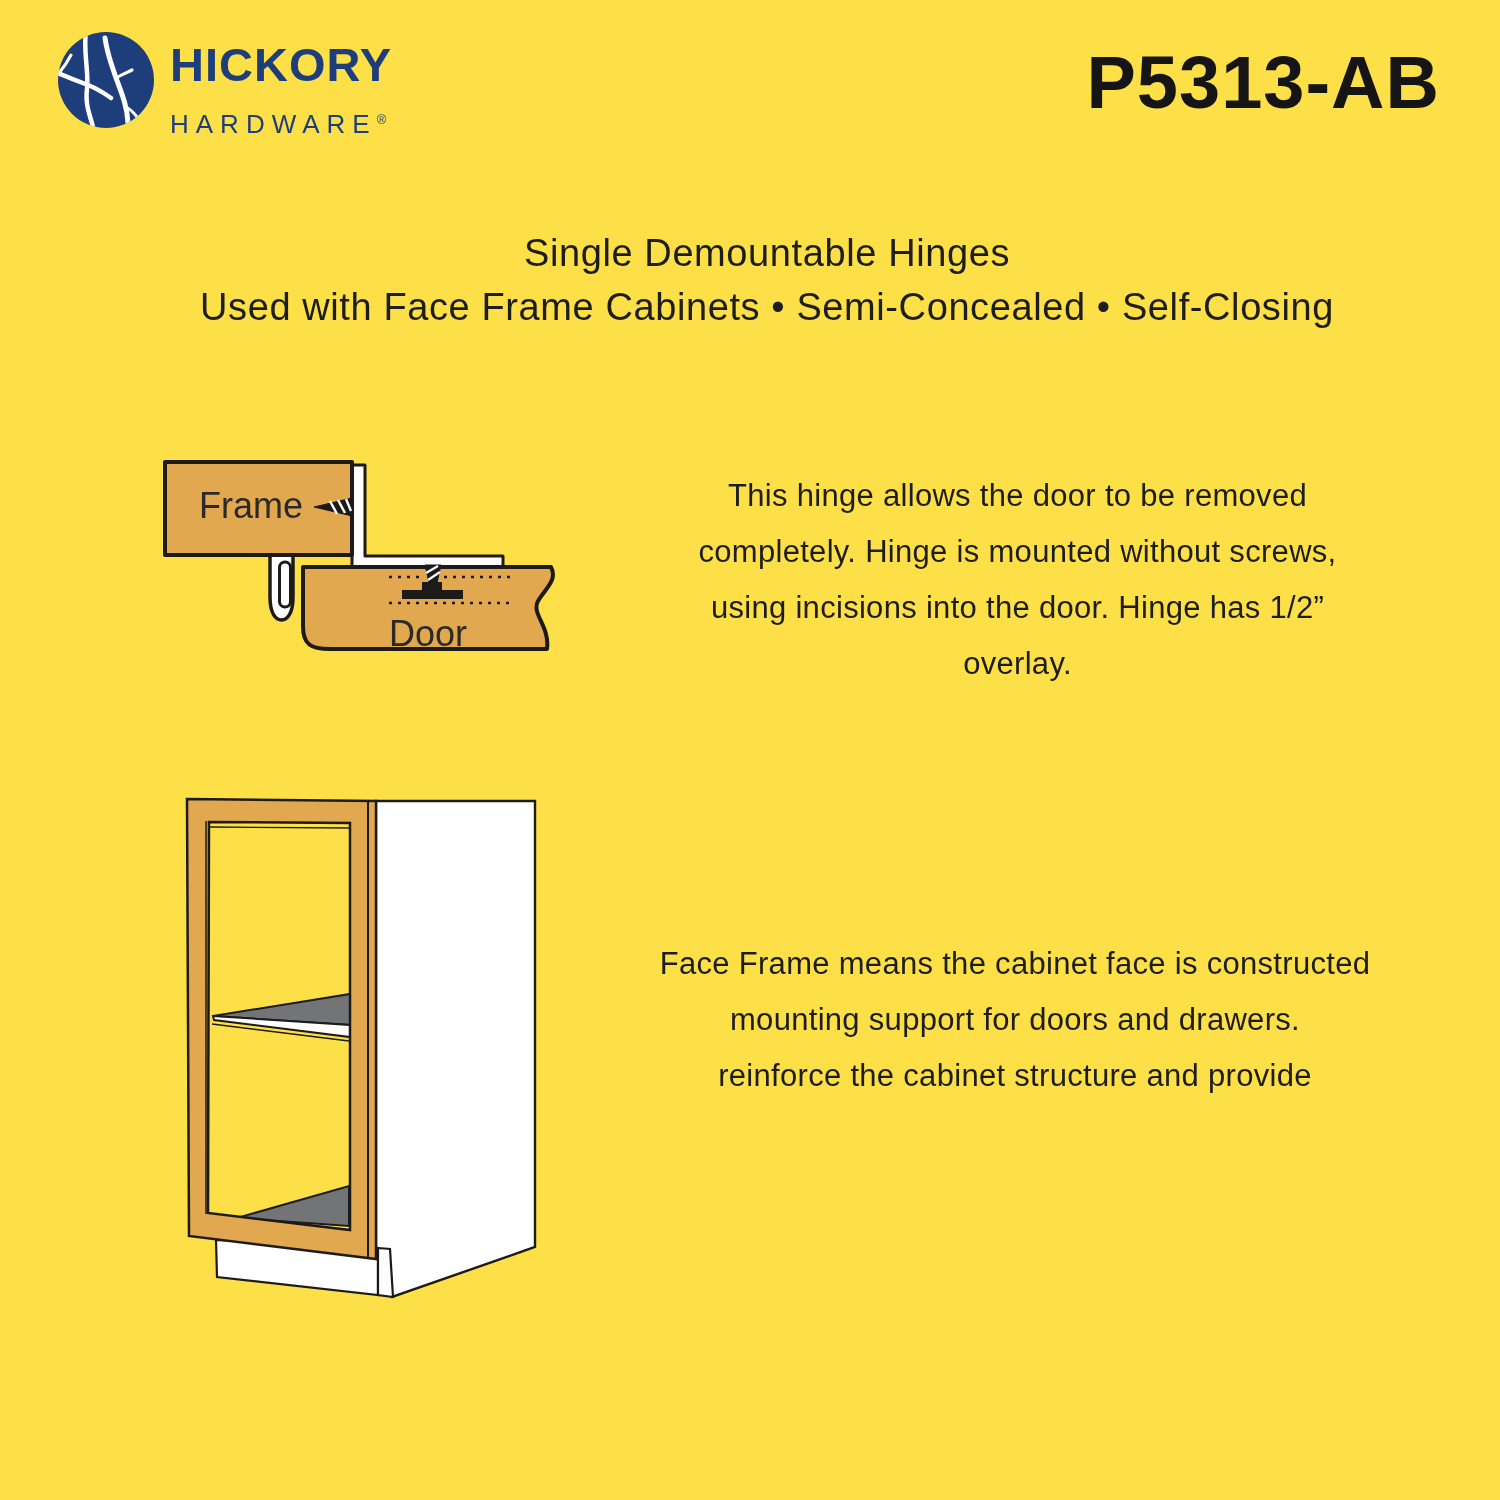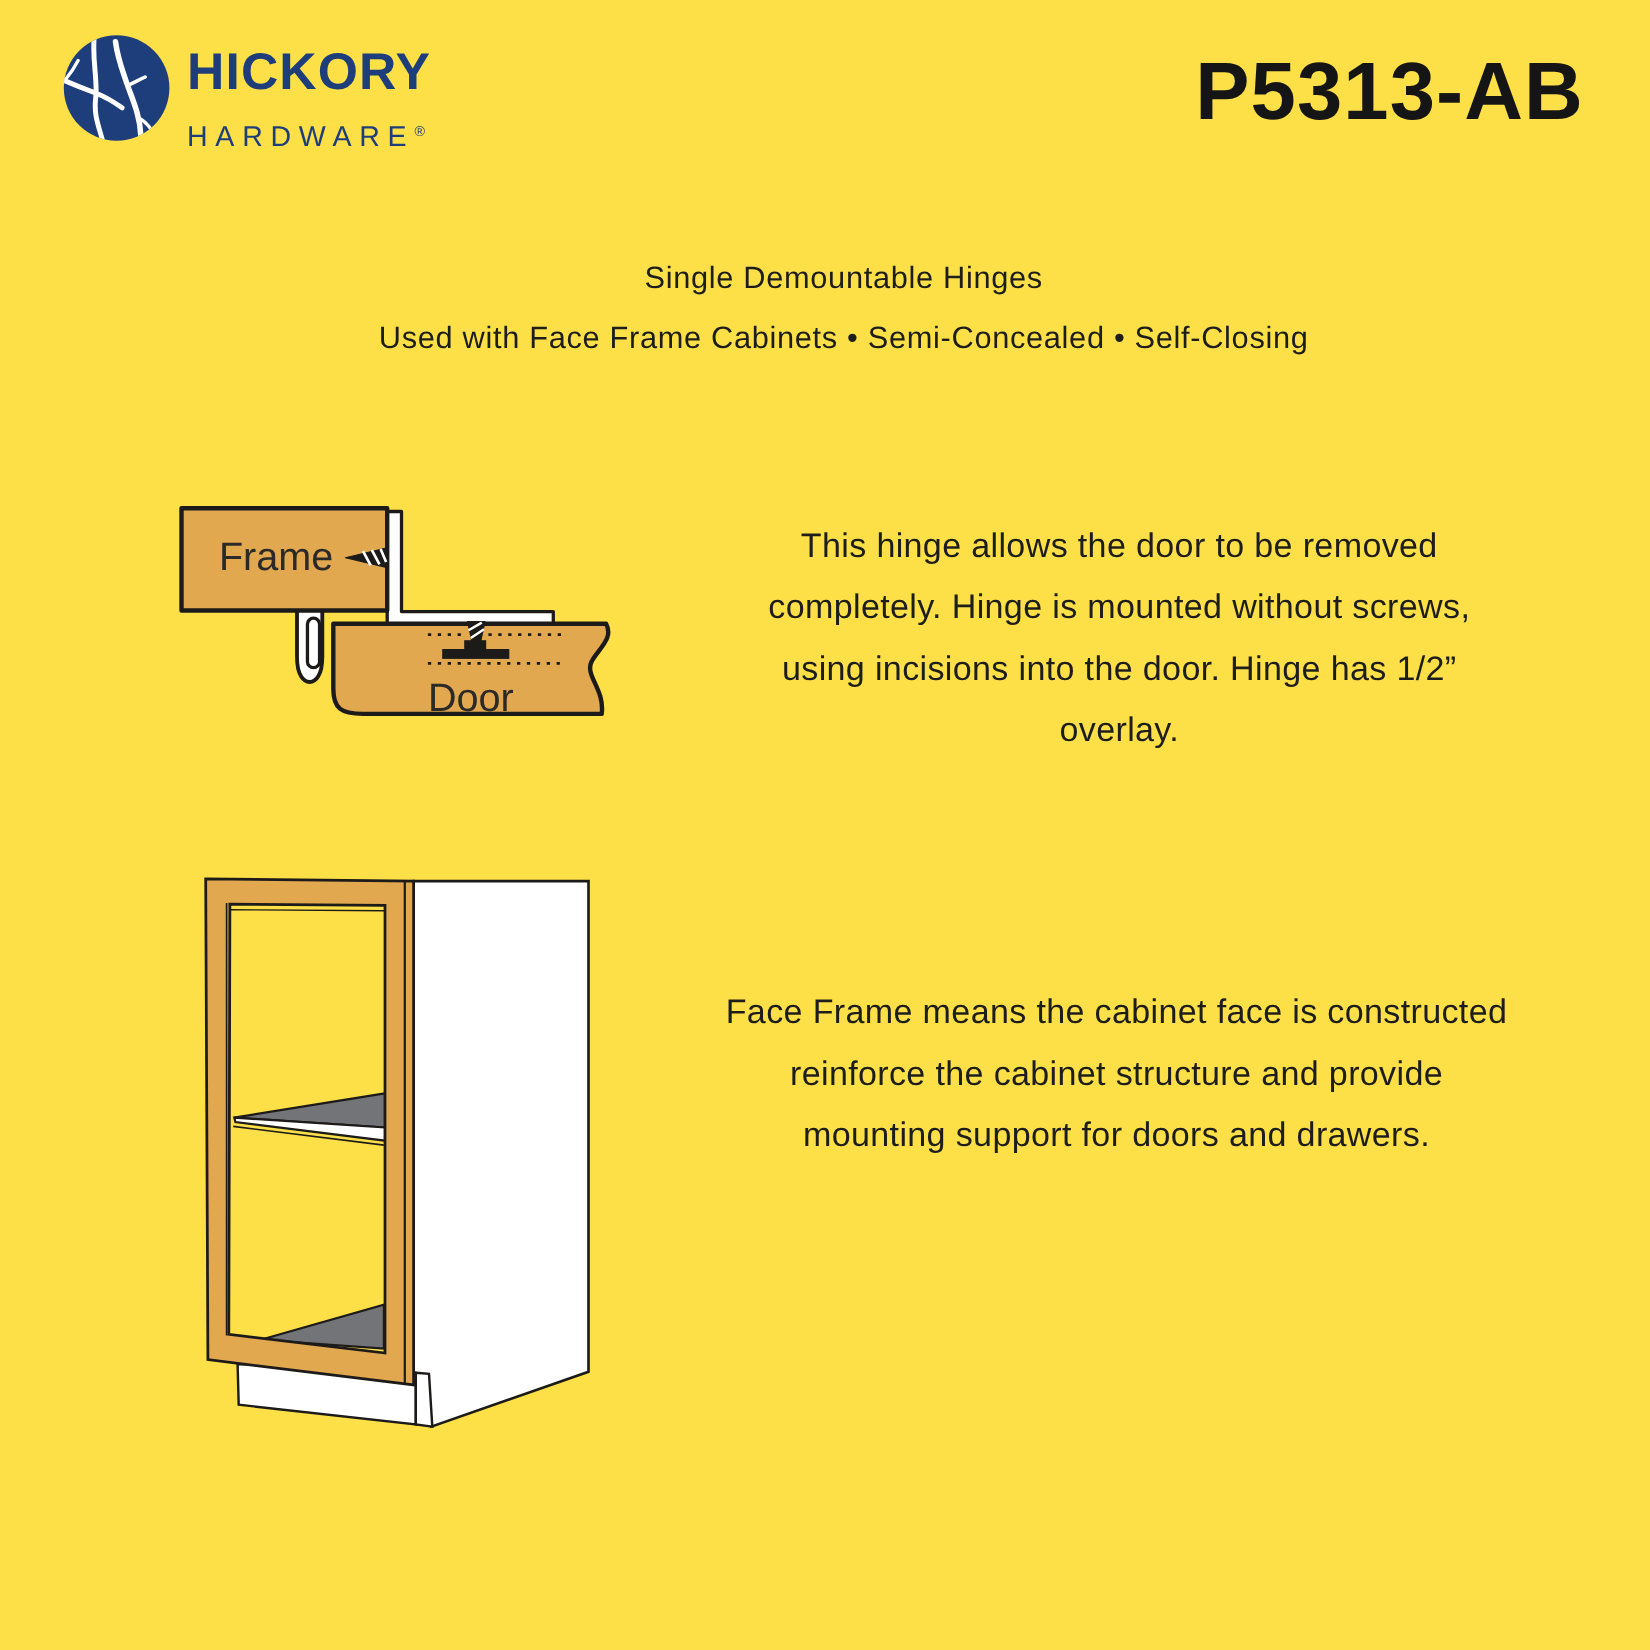--- a/index.html
+++ b/index.html
@@ -13,30 +13,30 @@
   .wordmark{position:absolute;left:116px;top:14px;white-space:nowrap;}
   .brand-word1{font-size:47px;font-weight:700;color:#1e3e7b;letter-spacing:1px;line-height:47px;}
   .brand-word2{font-size:26px;font-weight:400;color:#1e3e7b;letter-spacing:7px;line-height:30px;margin-top:17px;}
   .reg{font-size:13px;vertical-align:9px;letter-spacing:0;}
   .product-code{
     position:absolute;top:40px;right:60px;font-size:74px;font-weight:700;
     color:#151515;letter-spacing:1px;white-space:nowrap;
   }
   
   .title-block{position:absolute;left:67px;top:226px;width:1400px;text-align:center;}
-  .title-line{font-size:28px;line-height:54px;color:#1d1d1b;letter-spacing:0.6px;white-space:nowrap;}
+  .title-line{font-size:38px;line-height:54px;color:#1d1d1b;letter-spacing:0.6px;white-space:nowrap;}
   
   .hinge-svg{position:absolute;left:150px;top:440px;width:470px;height:235px;}
   .cabinet-svg{position:absolute;left:160px;top:770px;width:400px;height:560px;}
   .diagram-label{font-family:"Liberation Sans","DejaVu Sans",sans-serif;font-size:36px;fill:#2b2a28;}
   
   .para{position:absolute;text-align:center;}
   .para .pline{font-size:31px;line-height:56px;color:#1d1d1b;letter-spacing:0.3px;white-space:nowrap;}
   .para-hinge{left:640px;top:468px;width:755px;}
-  .para-cabinet{left:590px;top:892px;width:850px;}
+  .para-cabinet{left:590px;top:936px;width:850px;}
 </style>
 </head>
 <body>
 
 <div class="page">
 
   <div class="logo">
     <svg class="logo-mark" width="116" height="116" viewBox="50 22 116 116">
       <defs>
         <clipPath id="logoClip">
@@ -129,17 +129,17 @@
       <g fill="none">
         <path d="M368,800 L368,1258" stroke-width="2"></path>
         <path d="M206,821 L206,1214" stroke-width="1.5"></path>
         <path d="M209,827 L350,828" stroke-width="1.3"></path>
       </g>
     </g>
   </svg>
 
   <div class="para para-cabinet">
     <div class="pline">Face Frame means the cabinet face is constructed</div>
+    <div class="pline">mounting support for doors and drawers.</div>
     <div class="pline">reinforce the cabinet structure and provide</div>
-    <div class="pline">mounting support for doors and drawers.</div>
   </div>
 
 </div>
 
 </body></html>

